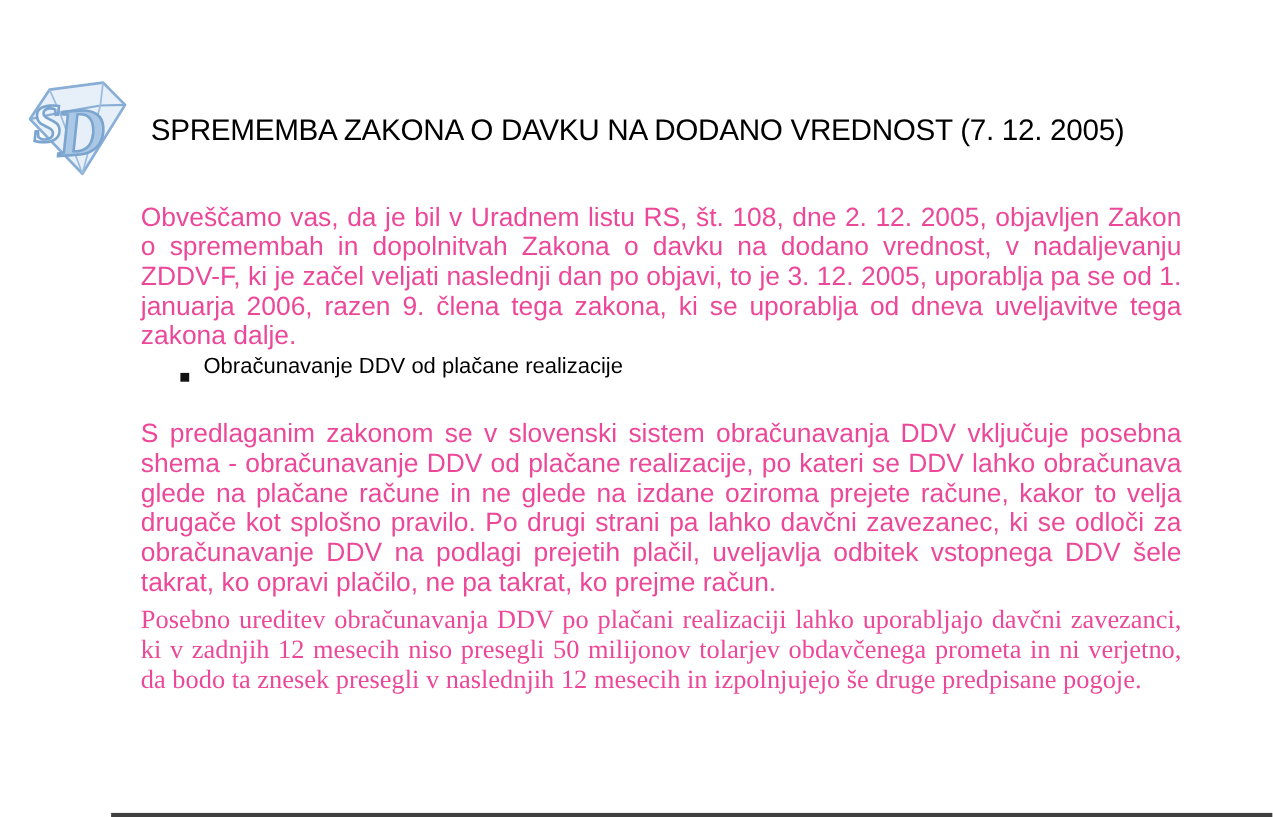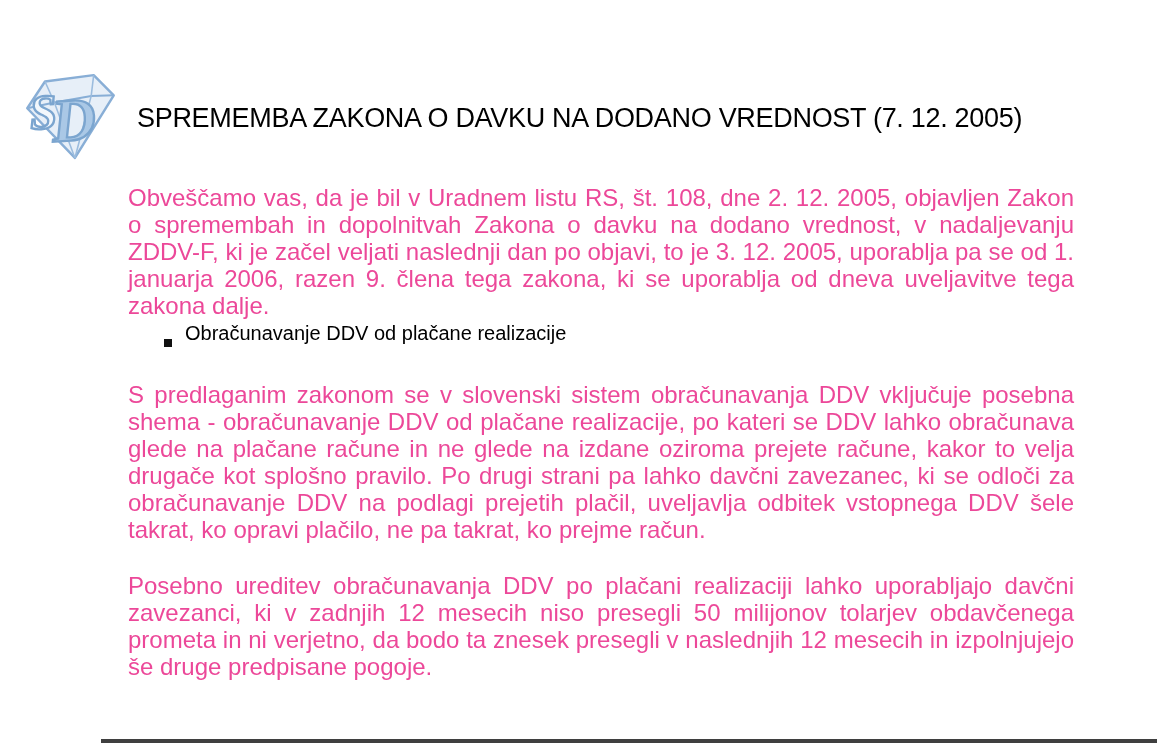--- a/index.html
+++ b/index.html
@@ -38,21 +38,21 @@
     position: absolute;
     left: 128px;
     width: 946px;
     font-size: 24px;
     line-height: 27px;
     text-align: justify;
     color: #ec4899;
   }
   #para-intro  { top: 184px; }
   #para-scheme { top: 363px; margin-top: 18px; }
-  #para-limit  { top: 572px; }
+  #para-limit  { top: 551px; font-family: Liberation Serif, serif; }
   #para-exclusions { top: 678px; }
   .bullet-row {
     position: absolute;
     left: 164px;
     top: 320px;
     display: flex;
     align-items: flex-end;
     font-size: 20px;
     line-height: 27px;
   }

